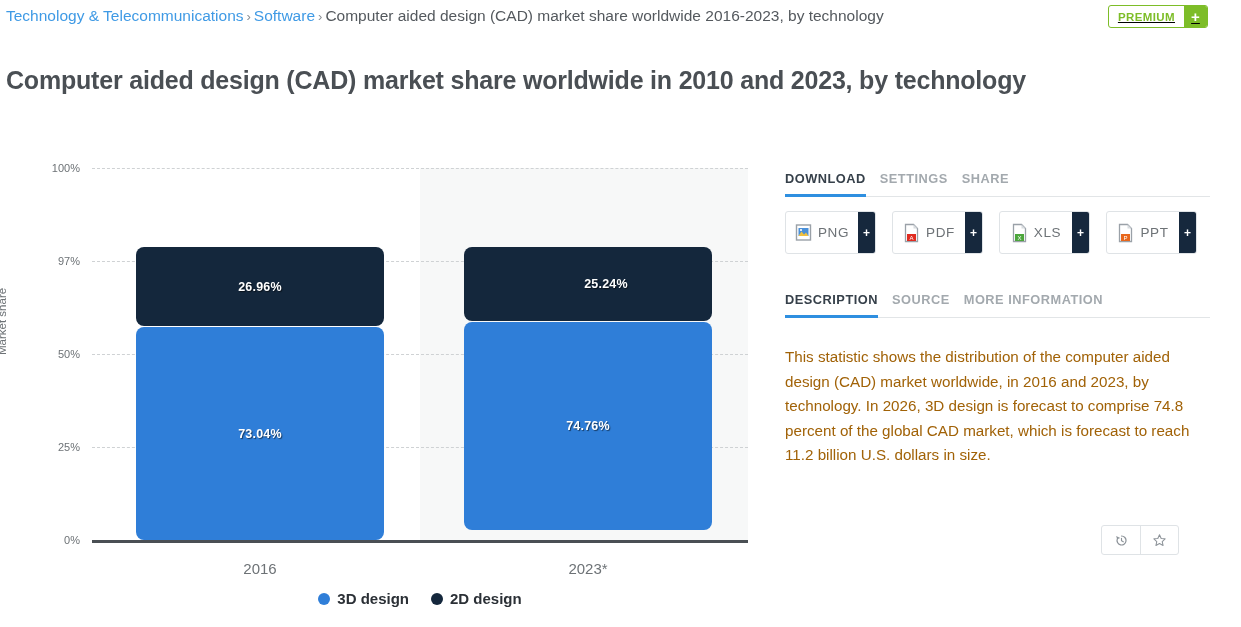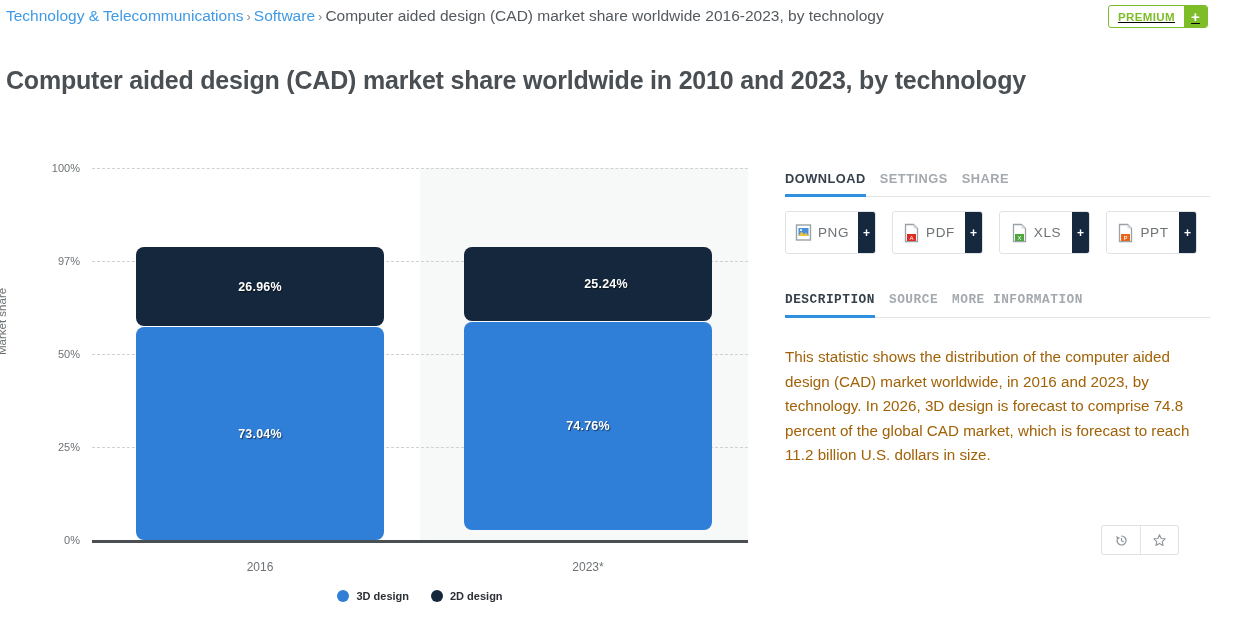--- a/index.html
+++ b/index.html
@@ -82,30 +82,30 @@
     display: flex; align-items: center; justify-content: center; border-radius: 8px;
   }
   .seg span {
     font-size: 12.5px; font-weight: bold; color: #ffffff;
     text-shadow: 1px 1px 1px rgba(0,0,0,.55);
     letter-spacing: .2px;
   }
   .seg.d3 { background: #2f7ed8; }
   .seg.d2 { background: #14273c; }
   .xtick {
-    position: absolute; top: 392px; font-size: 12px; color: #6d7276;
+    position: absolute; top: 392px; font-size: 15px; color: #6d7276;
     transform: translateX(-50%); white-space: nowrap;
   }
   .legend {
     position: absolute; left: 92px; top: 430px; width: 656px;
     display: flex; align-items: center; justify-content: center; gap: 22px;
   }
   .legend .item { display: flex; align-items: center; gap: 7px; }
   .legend .dot { width: 12px; height: 12px; border-radius: 50%; }
-  .legend .txt { font-size: 11px; font-weight: bold; color: #2b3036; }
+  .legend .txt { font-size: 15px; font-weight: bold; color: #2b3036; }
 
   
   .panel { position: absolute; left: 785px; top: 163px; width: 425px; }
   .tabbar {
     display: flex; align-items: flex-end; gap: 14px;
     border-bottom: 1px solid #e2e5e7; height: 34px;
   }
   .tab {
     font-size: 12.8px; font-weight: bold; letter-spacing: .5px;
     color: #a3a9ae; padding-bottom: 8px; border-bottom: 3px solid transparent;
@@ -127,21 +127,21 @@
     width: 17px; background: #16283d; color: #fff;
     display: flex; align-items: center; justify-content: center;
     font-size: 12px; font-weight: bold;
   }
   .fileicon { width: 17px; height: 20px; position: relative; }
 
   .desc {
     margin-top: 27px; font-size: 15.2px; line-height: 24.5px;
     color: #a16207; width: 412px;
   }
-  .desc-tabbar { margin-top: 30px; font-family: Liberation Mono, monospace; }
+  .desc-tabbar { margin-top: 30px; }
 
   .actions {
     position: absolute; right: 31px; top: 362px;
     display: flex; border: 1px solid #dfe3e6; border-radius: 3px;
     background: #fff; overflow: hidden;
   }
   .actions .abtn {
     width: 38px; height: 28px; display: flex; align-items: center;
     justify-content: center; cursor: pointer;
   }

